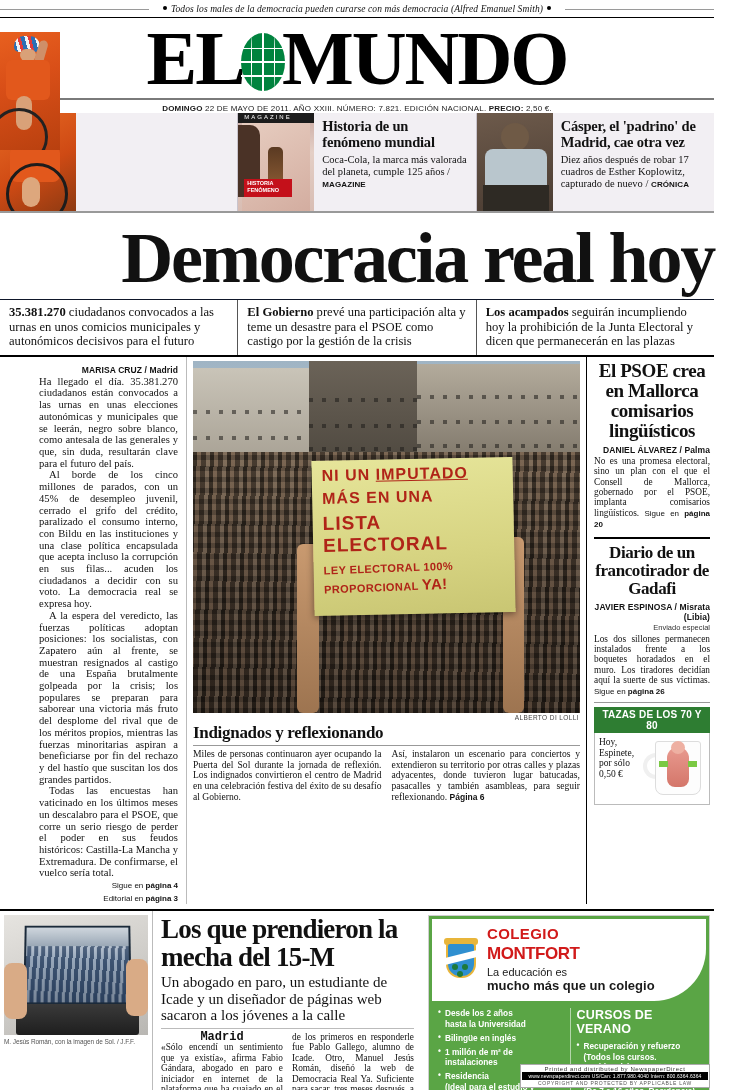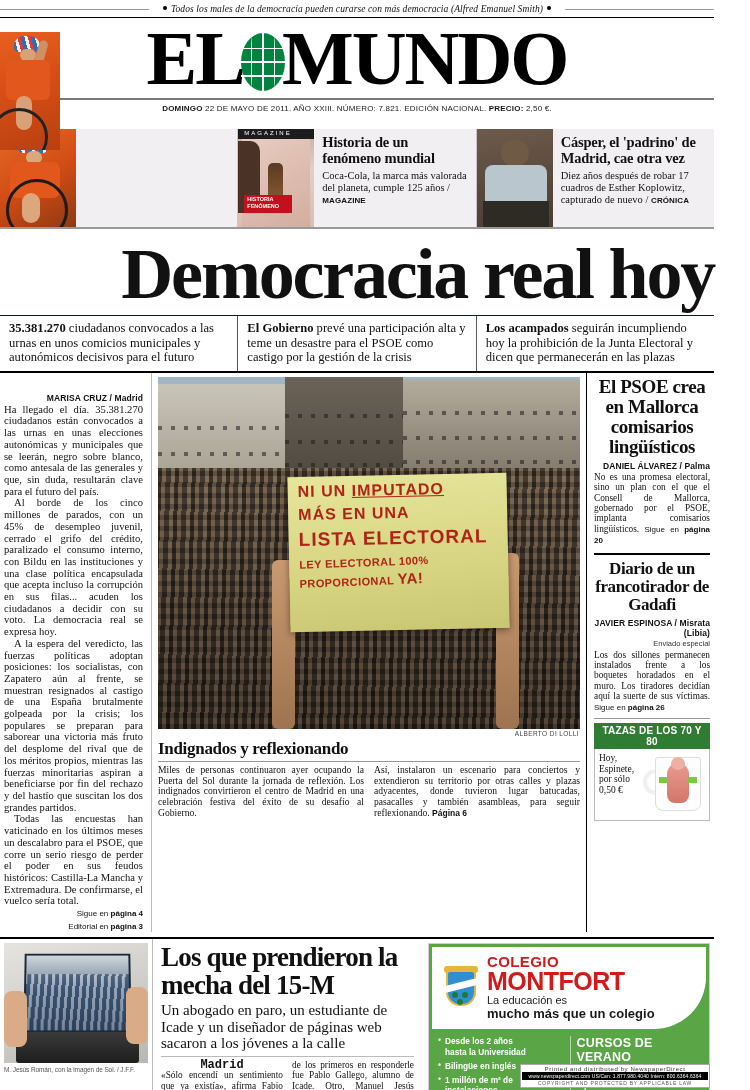--- a/index.html
+++ b/index.html
@@ -56,21 +56,21 @@
   .mast-cyclist .helmet{position:absolute;left:14px;top:4px;width:26px;height:16px;border-radius:10px 10px 5px 5px;
     background:repeating-linear-gradient(75deg,#2c6fb5 0 4px,#f2f2f2 4px 7px,#e23a3a 7px 10px);}
   .mast-cyclist .face{position:absolute;left:20px;top:17px;width:16px;height:12px;border-radius:6px;background:#d9a178;}
   .mast-cyclist .body{position:absolute;left:6px;top:28px;width:44px;height:40px;border-radius:6px;background:#e2581c;}
   .mast-cyclist .arm{position:absolute;left:36px;top:8px;width:9px;height:30px;border-radius:5px;background:#cf8f68;transform:rotate(16deg);}
   .mast-cyclist .leg{position:absolute;left:16px;top:64px;width:16px;height:34px;border-radius:8px;background:#d9a178;}
   .mast-cyclist .wheel{position:absolute;left:-10px;bottom:-16px;width:58px;height:58px;border-radius:50%;border:3px solid #222;}
 
   .dateline {
     text-align:center; font-family:"Liberation Sans", sans-serif;
-    font-size:8px; letter-spacing:.2px; padding:4px 0 16px 0; color:#1a1a1a;
+    font-size:8px; letter-spacing:.2px; padding:4px 0 0 0; color:#1a1a1a;
     border-top:2px solid #7a7a7a;
   }
   .dateline b { font-weight:bold; }
 
   
   .promos { display:flex; height:100px; border-bottom:2px solid #999; background:#f2eff3; }
   .promo { display:flex; flex:1; border-right:1px solid #c9c4cd; }
   .promo:last-child { border-right:none; }
   .promo-img { width:76px; flex:0 0 76px; overflow:hidden; position:relative; }
   .promo-txt { padding:6px 7px 4px 8px; flex:1; }
@@ -114,21 +114,21 @@
   .sublines { display:flex; border-top:1px solid #0f172a; border-bottom:2px solid #000; }
   .subline {
     flex:1; padding:5px 9px 6px 9px; font-family:"Liberation Serif", serif;
     font-size:12.6px; line-height:14.6px; border-right:1px solid #555;
   }
   .subline:last-child { border-right:none; }
   .subline b { font-weight:bold; }
 
   
   .body-grid { display:flex; }
-  .col-left { width:152px; flex:0 0 152px; padding:20px 8px 0 4px; border-right:1px solid #bbb; }
+  .col-left { width:152px; flex:0 0 152px; padding:8px 8px 0 4px; border-right:1px solid #bbb;margin-left:35px; }
   .col-mid  { flex:1; padding:4px 6px 0 6px; }
   .col-right{ width:128px; flex:0 0 128px; padding:4px 4px 0 7px; border-left:1px solid #000; }
 
   .byline {
     font-family:"Liberation Sans", sans-serif; font-weight:bold; font-size:8.5px;
     text-align:right; letter-spacing:.1px; margin-bottom:1px;
   }
   .byline2 {
     font-family:"Liberation Sans", sans-serif; font-size:7.5px;
     text-align:right; margin-bottom:2px; color:#333;
@@ -236,21 +236,21 @@
   
   .ad { border:1px solid #cfcfcf; background:#5aa545; padding:3px; height:210px; position:relative; }
   .ad-white { background:#fff; border-radius:0 0 52px 0; padding:7px 8px 8px 10px; display:flex; align-items:center; gap:7px;}
   .crest { width:38px; height:44px; position:relative; flex:0 0 38px; }
   .crest .shield{position:absolute;left:4px;top:4px;width:30px;height:36px;background:#2f8fd0;border:2px solid #e8b53a;border-radius:4px 4px 14px 14px;}
   .crest .band{position:absolute;left:4px;top:16px;width:30px;height:7px;background:#fff;transform:skewY(-14deg);}
   .crest .d{position:absolute;width:6px;height:6px;border-radius:50%;background:#1d7a3a;}
   .crest .d1{left:10px;top:26px;} .crest .d2{left:20px;top:26px;} .crest .d3{left:15px;top:33px;}
   .crest .top{position:absolute;left:2px;top:0;width:34px;height:7px;background:#e8b53a;border-radius:3px;}
   .ad-logo1 { font-family:"Liberation Sans", sans-serif; font-weight:bold; font-size:15px; color:#d11a1a; letter-spacing:.4px; line-height:15px;}
-  .ad-logo2 { font-family:"Liberation Sans", sans-serif; font-weight:bold; font-size:25px; color:#d11a1a; letter-spacing:-.5px; line-height:25px;}
+  .ad-logo2 { font-family:"Liberation Sans", sans-serif; font-weight:bold; font-size:17px; color:#d11a1a; letter-spacing:-.5px; line-height:25px;}
   .ad-tag1 { font-family:"Liberation Sans", sans-serif; font-size:11px; color:#1a1a1a; line-height:12.5px;}
   .ad-tag2 { font-family:"Liberation Sans", sans-serif; font-weight:bold; font-size:13px; color:#1a1a1a; line-height:14.5px;}
   .ad-cols { display:flex; gap:6px; padding:7px 4px 0 6px; color:#fff; }
   .ad-cols .c1 { flex:1; border-right:1px solid rgba(255,255,255,.55); padding-right:6px;}
   .ad-cols .c2 { flex:1; }
   .ad-li { font-family:"Liberation Sans", sans-serif; font-weight:bold; font-size:8.3px; line-height:10.2px; margin-bottom:4px; padding-left:7px; position:relative;}
   .ad-li:before { content:"•"; position:absolute; left:0; top:-1px; }
   .ad-li .sub { display:block; font-size:8.3px; }
   .ad-h2 { font-family:"Liberation Sans", sans-serif; font-weight:bold; font-size:12.5px; letter-spacing:.2px; margin-bottom:5px;}
 

